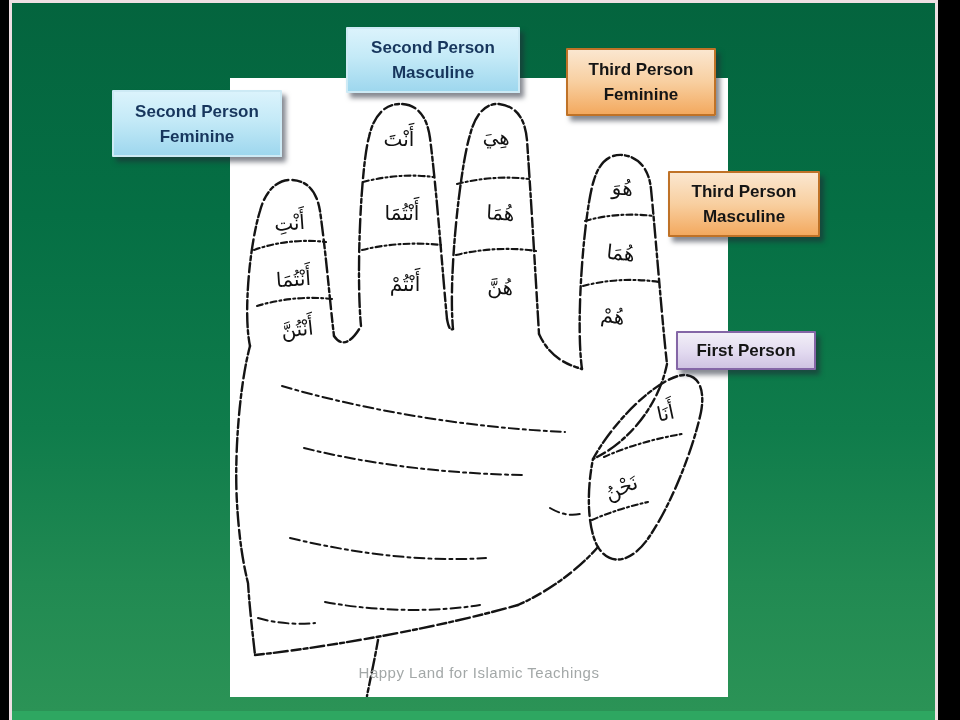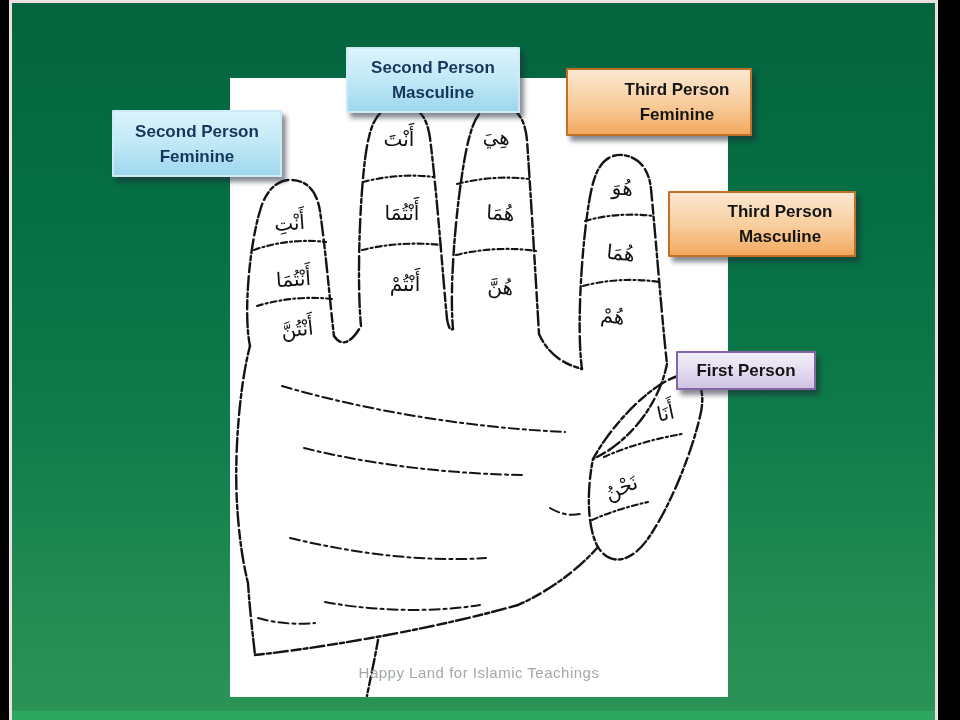--- a/index.html
+++ b/index.html
@@ -18,29 +18,29 @@
   .figure{
     position:absolute;left:230px;top:78px;width:498px;height:619px;background:#ffffff;
   }
   .watermark{
     position:absolute;left:0;right:0;bottom:16px;text-align:center;
     color:#a3a8a8;font-size:15px;font-weight:300;letter-spacing:.5px;
   }
   .callout{
     position:absolute;display:flex;flex-direction:column;justify-content:center;align-items:center;
     font-weight:bold;font-size:17px;line-height:25px;text-align:center;
-    box-shadow:4px 5px 5px rgba(35,40,55,0.55);border-radius:1px;margin-top:20px;
+    box-shadow:4px 5px 5px rgba(35,40,55,0.55);border-radius:1px;
   }
   .callout.blue{
     background:linear-gradient(180deg,#dbf3fc 0%,#c4eaf7 45%,#9ed7ee 100%);
     border:2px solid #cdeaf5;color:#17365d;
   }
   .callout.orange{
     background:linear-gradient(180deg,#fbe7d0 0%,#f8cfa0 50%,#f3a95f 100%);
-    border:2px solid #bf7227;color:#151515;padding-left:36px;
+    border:2px solid #bf7227;color:#151515;
   }
   .callout.purple{
     background:linear-gradient(180deg,#f2eff7 0%,#e2daf0 55%,#cfc3e2 100%);
     border:2px solid #8466a6;color:#151515;justify-content:center;
   }
   #co-spm{left:346px;top:27px;width:170px;height:62px;}
   #co-tpf{left:566px;top:48px;width:146px;height:64px;}
   #co-spf{left:112px;top:90px;width:166px;height:63px;}
   #co-tpm{left:668px;top:171px;width:148px;height:62px;}
   #co-fp{left:676px;top:331px;width:136px;height:35px;}

